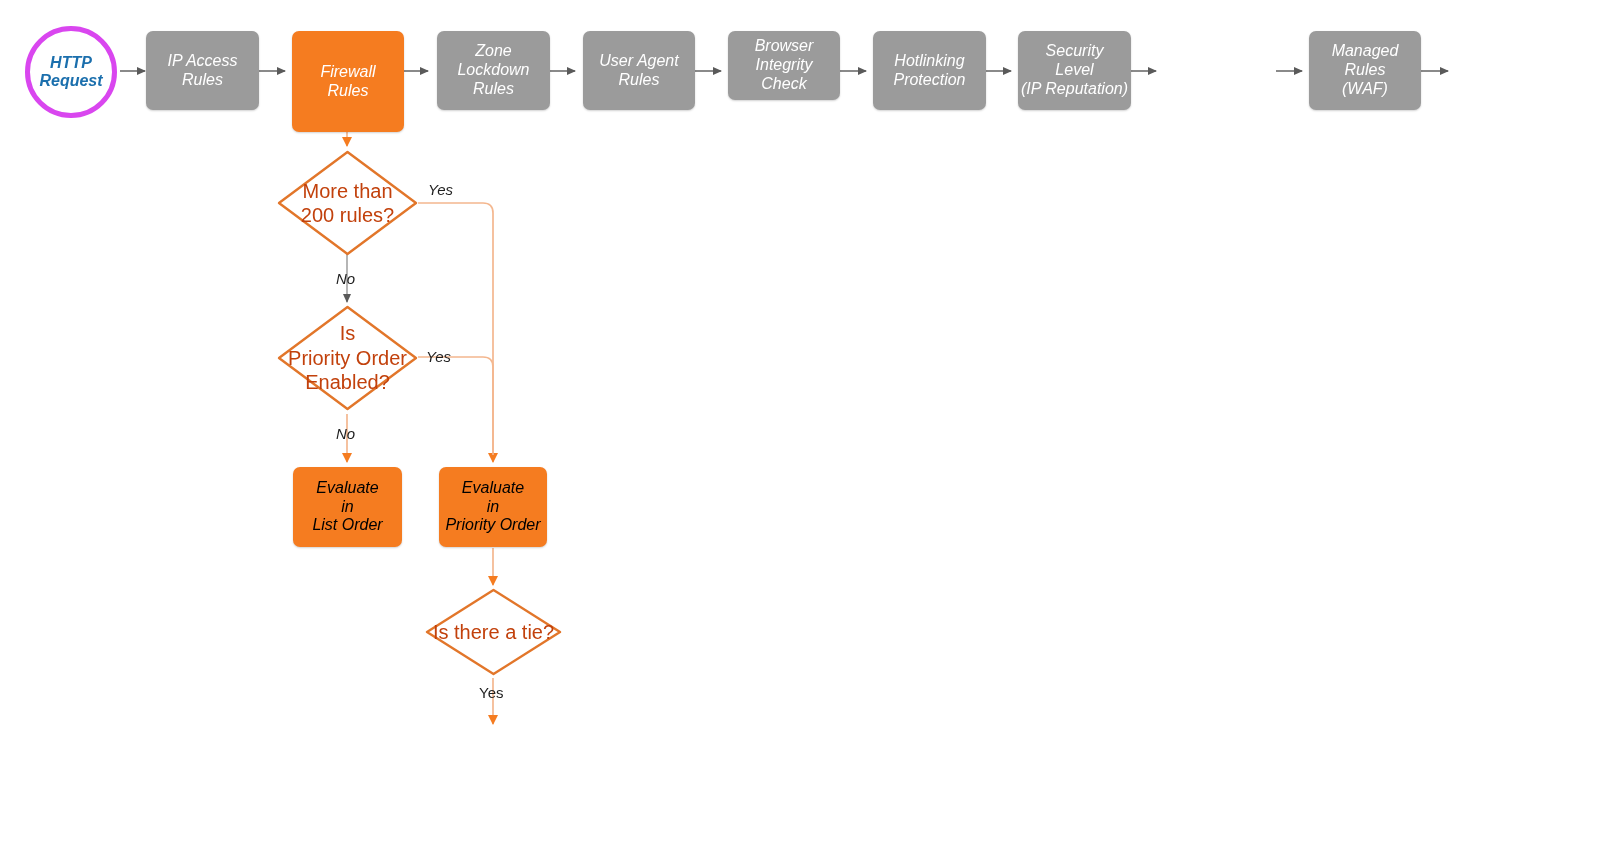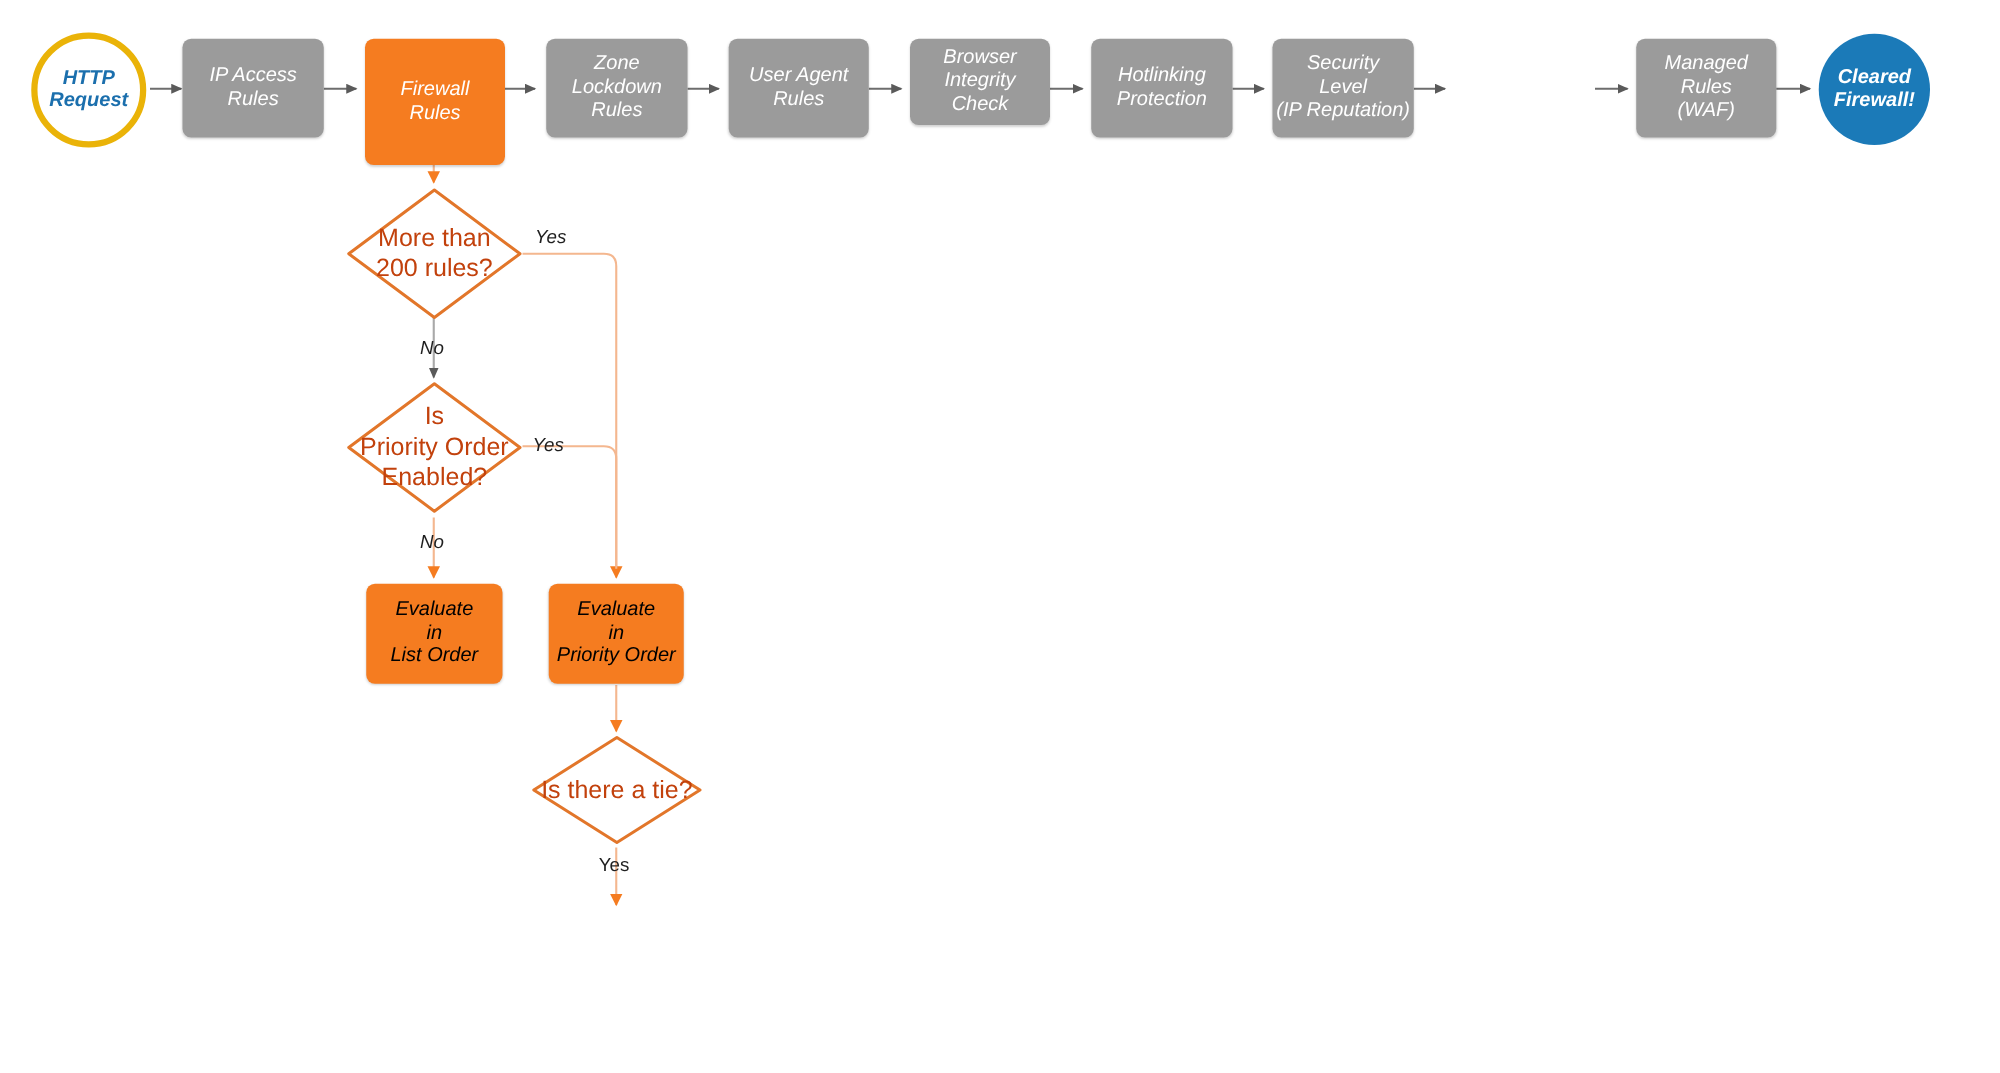--- a/index.html
+++ b/index.html
@@ -48,21 +48,21 @@
   
   .term {
     border-radius: 50%;
     font-style: italic;
     font-weight: bold;
     font-size: 16px;
     line-height: 1.15;
   }
   .term.start {
     background: #ffffff;
-    border: 5px solid #eab308;
+    border: 5px solid #d946ef;
     color: #1b6fad;
   }
   .term.end {
     background: #1b7ab8;
     color: #ffffff;
   }
   
   .result {
     border-radius: 7px;
     background: #f57c20;
@@ -204,26 +204,20 @@
 
 
   <div class="node proc gray" style="left:1309px; top:31px; width:112px; height:79px;">
     <span>
       <span class="nl">Managed</span>
       <span class="nl">Rules</span>
       <span class="nl">(WAF)</span>
     </span>
   </div>
 
-  <div class="node term end" style="left:1455px; top:27px; width:89px; height:89px;">
-    <span>
-      <span class="nl">Cleared</span>
-      <span class="nl">Firewall!</span>
-    </span>
-  </div>
 
   <div class="node decision" style="left:277px; top:150px; width:141px; height:106px;">
     <svg class="dia-shape" viewBox="0 0 141 106" preserveAspectRatio="none">
       <polygon points="70.5,2 139,53 70.5,104 2,53" fill="#ffffff" stroke="#e2762a" stroke-width="2.4" stroke-linejoin="round"></polygon>
     </svg>
     <span class="dia-label">
       <span class="nl">More than</span>
       <span class="nl">200 rules?</span>
     </span>
   </div>

